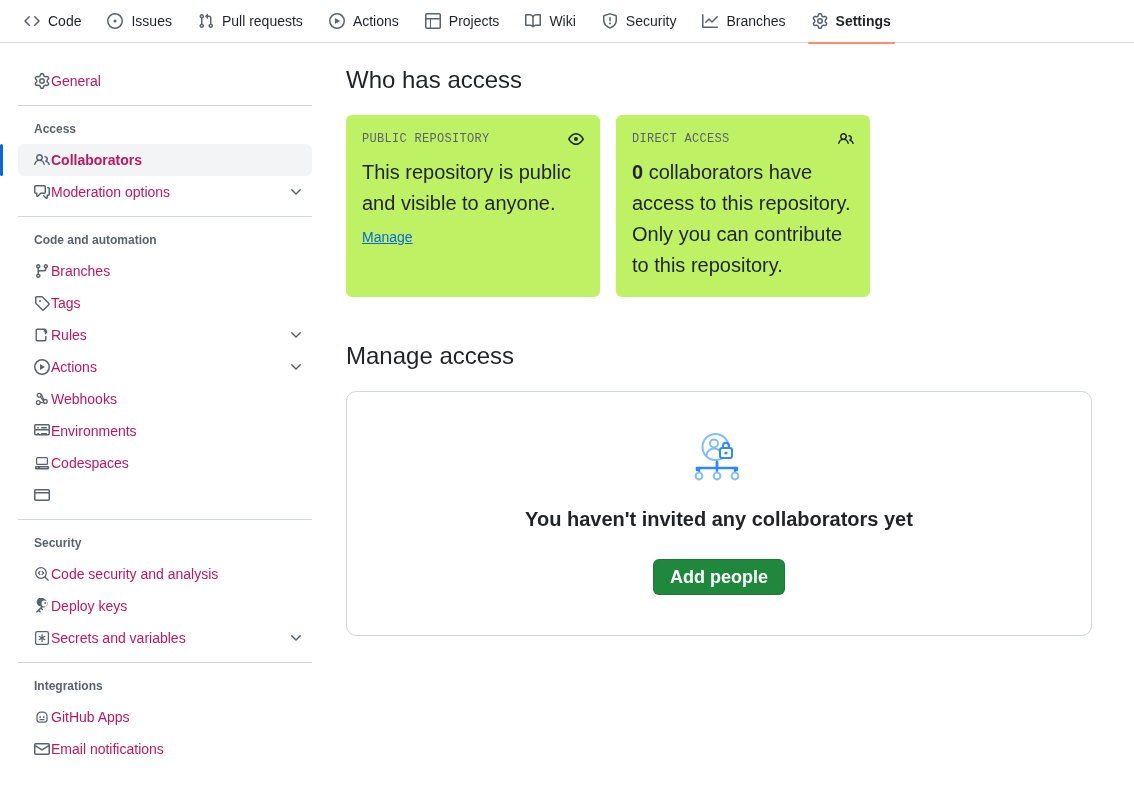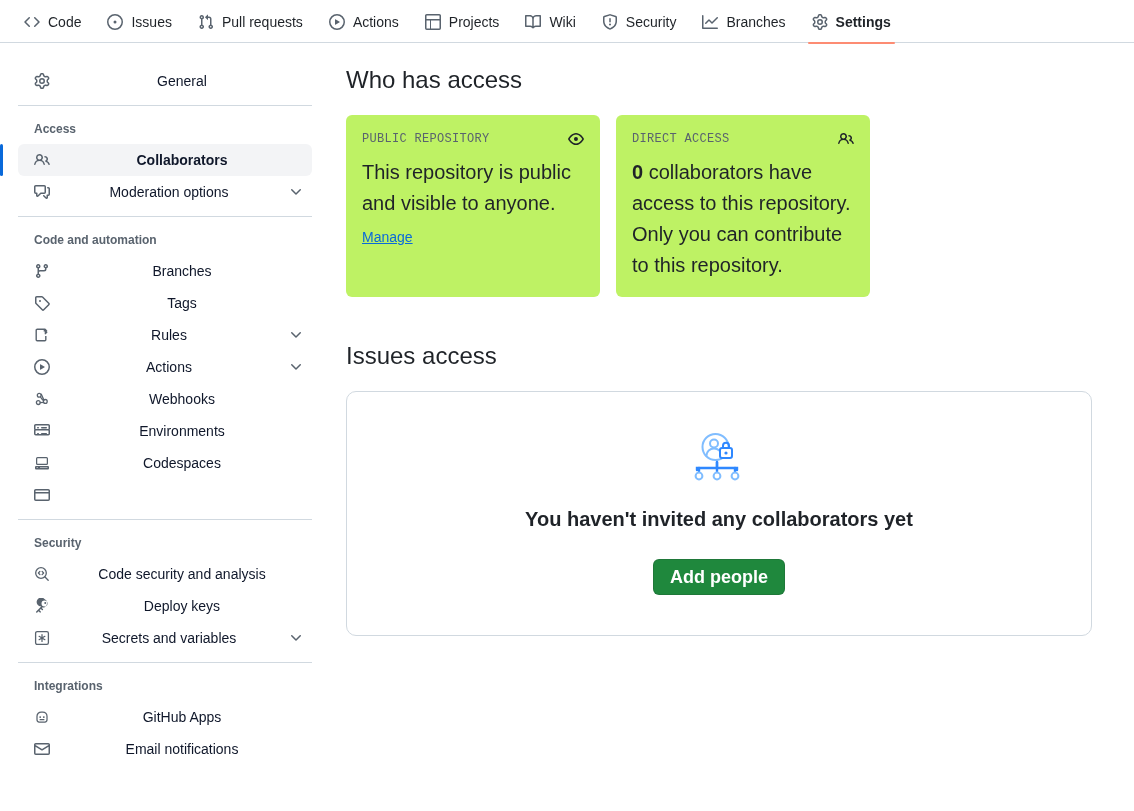--- a/index.html
+++ b/index.html
@@ -10,21 +10,21 @@
     font-family: "Liberation Sans", sans-serif;
     color: #1f2328;
     overflow: hidden;
   }
 
   
   .repo-nav {
     position: relative;
     height: 43px;
     display: flex;
-    align-items: flex-start;
+    align-items: center;
     padding-left: 14px;
     gap: 0px;
     border-bottom: 1px solid #d1d9e0;
   }
   .repo-nav-item {
     display: flex;
     align-items: center;
     gap: 8px;
     height: 43px;
     padding: 0 10px;
@@ -68,30 +68,29 @@
   .side-heading {
     font-size: 12px;
     font-weight: bold;
     color: #59636e;
     padding: 6px 8px 6px 16px;
     line-height: 18px;
   }
   .side-item {
     display: flex;
     align-items: center;
-    gap: 10px;
+    gap: 1px;
     height: 32px;
     padding: 0 8px 0 16px;
     border-radius: 6px;
     font-size: 14px;
-    color: #0f172a;
+    color: #be185d;
     cursor: pointer;
     position: relative;
     margin-bottom: 0px;
-    text-align: center;
   }
   .side-item .ic {
     display: flex; align-items: center; justify-content: center;
     width: 16px; height: 16px; color: #59636e; flex: 0 0 16px;
   }
   .side-item .lbl { flex: 1 1 auto; }
   .side-item .chev { display: flex; align-items: center; color: #59636e; }
   .side-item.selected {
     background: #f3f4f6;
     font-weight: bold;
@@ -507,21 +506,21 @@
           <span class="acc-card-icon">
             <svg width="16" height="16" viewBox="0 0 16 16" fill="currentColor">
                 <path d="M2 5.5a3.5 3.5 0 1 1 5.898 2.549 5.508 5.508 0 0 1 3.034 4.084.75.75 0 1 1-1.482.235 4 4 0 0 0-7.9 0 .75.75 0 0 1-1.482-.236A5.507 5.507 0 0 1 3.102 8.05 3.493 3.493 0 0 1 2 5.5ZM11 4a3.001 3.001 0 0 1 2.22 5.018 5.01 5.01 0 0 1 2.56 3.012.749.749 0 0 1-.885.954.752.752 0 0 1-.549-.514 3.507 3.507 0 0 0-2.522-2.372.75.75 0 0 1-.574-.73v-.352a.75.75 0 0 1 .416-.672A1.5 1.5 0 0 0 11 5.5.75.75 0 0 1 11 4Zm-5.5-.5a2 2 0 1 0-.001 3.999A2 2 0 0 0 5.5 3.5Z"></path>
               </svg>
           </span>
         </div>
         <div class="acc-card-body"><b>0</b><span> collaborators have access to this repository. Only you can contribute to this repository.</span></div>
       </div>
     </div>
 
-    <h2 class="section-title">Issues access</h2>
+    <h2 class="section-title">Manage access</h2>
 
     <div class="panel">
       <div class="empty-illu">
         <svg width="62" height="58" viewBox="0 0 62 58" fill="none">
           <circle cx="27.5" cy="15" r="13" stroke="#80bdff" stroke-width="2"></circle>
           <circle cx="26" cy="11.5" r="4" stroke="#80bdff" stroke-width="2"></circle>
           <path d="M18.5 23.5c0-4.2 3.4-7 7.5-7s7.5 2.8 7.5 7" stroke="#80bdff" stroke-width="2" stroke-linecap="round"></path>
           <rect x="32" y="16" width="12" height="10" rx="2" fill="#ffffff" stroke="#2f88ff" stroke-width="2"></rect>
           <path d="M35 16v-2.2a3 3 0 0 1 6 0V16" stroke="#2f88ff" stroke-width="2"></path>
           <circle cx="38" cy="21" r="1.6" fill="#2f88ff"></circle>

